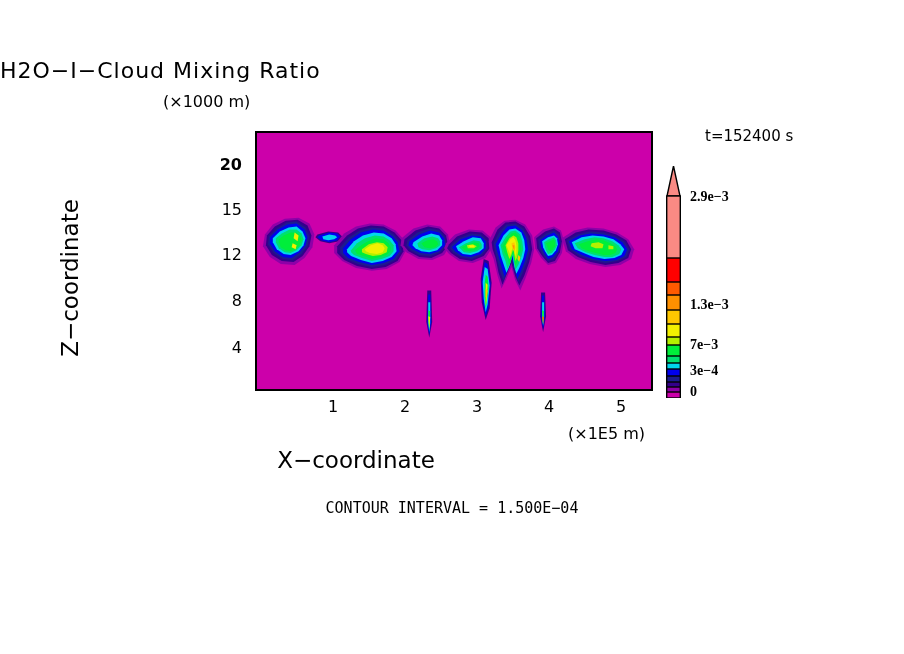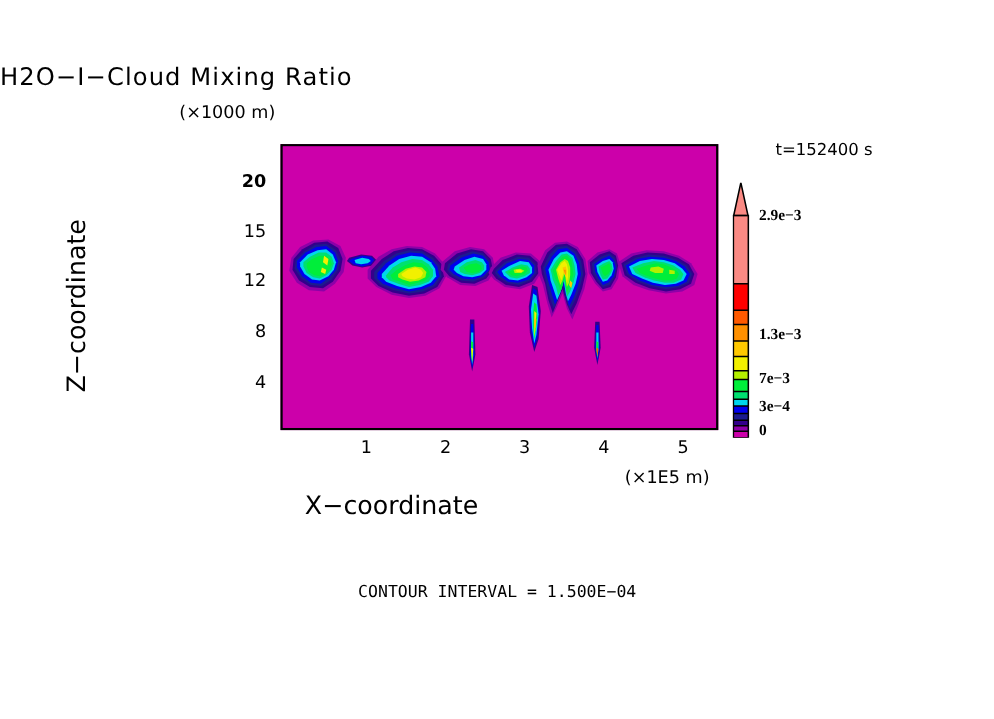--- a/index.html
+++ b/index.html
@@ -26,21 +26,21 @@
   }
   #x-unit-label{
     left:568px;top:424px;font-size:16px;white-space:nowrap;
   }
   #y-axis-title{
     left:-60px;top:265px;width:260px;text-align:center;font-size:23px;
     transform:rotate(-90deg);transform-origin:center center;white-space:nowrap;
   }
   #contour-interval{
     left:0;top:499px;width:904px;text-align:center;font-size:15px;
-    font-family:"DejaVu Sans Mono",monospace;letter-spacing:0px;white-space:nowrap;margin-top:30px;
+    font-family:"DejaVu Sans Mono",monospace;letter-spacing:0px;white-space:nowrap;
   }
 
   
   #plot-frame{
     left:255px;top:131px;width:398px;height:260px;
     border:2px solid #000;box-sizing:border-box;background:#cc00aa;
     overflow:hidden;
   }
   #plot-svg{display:block;width:100%;height:100%;}
 

